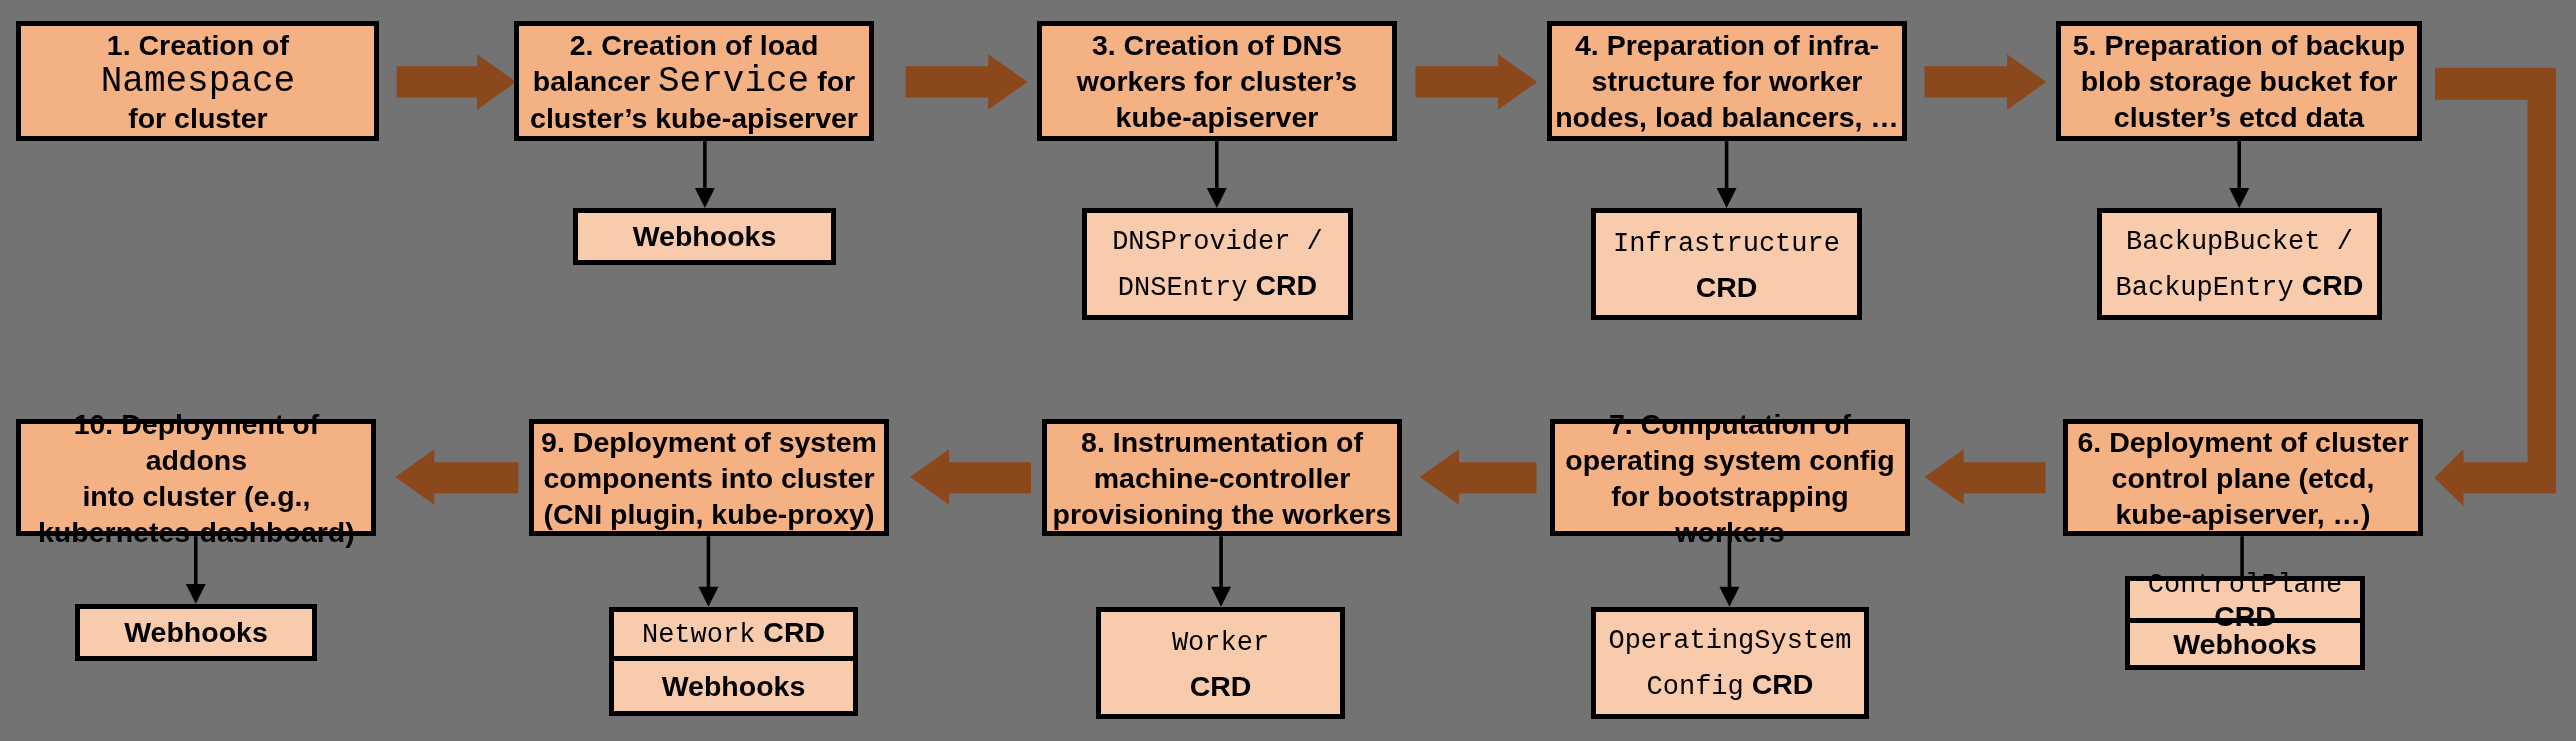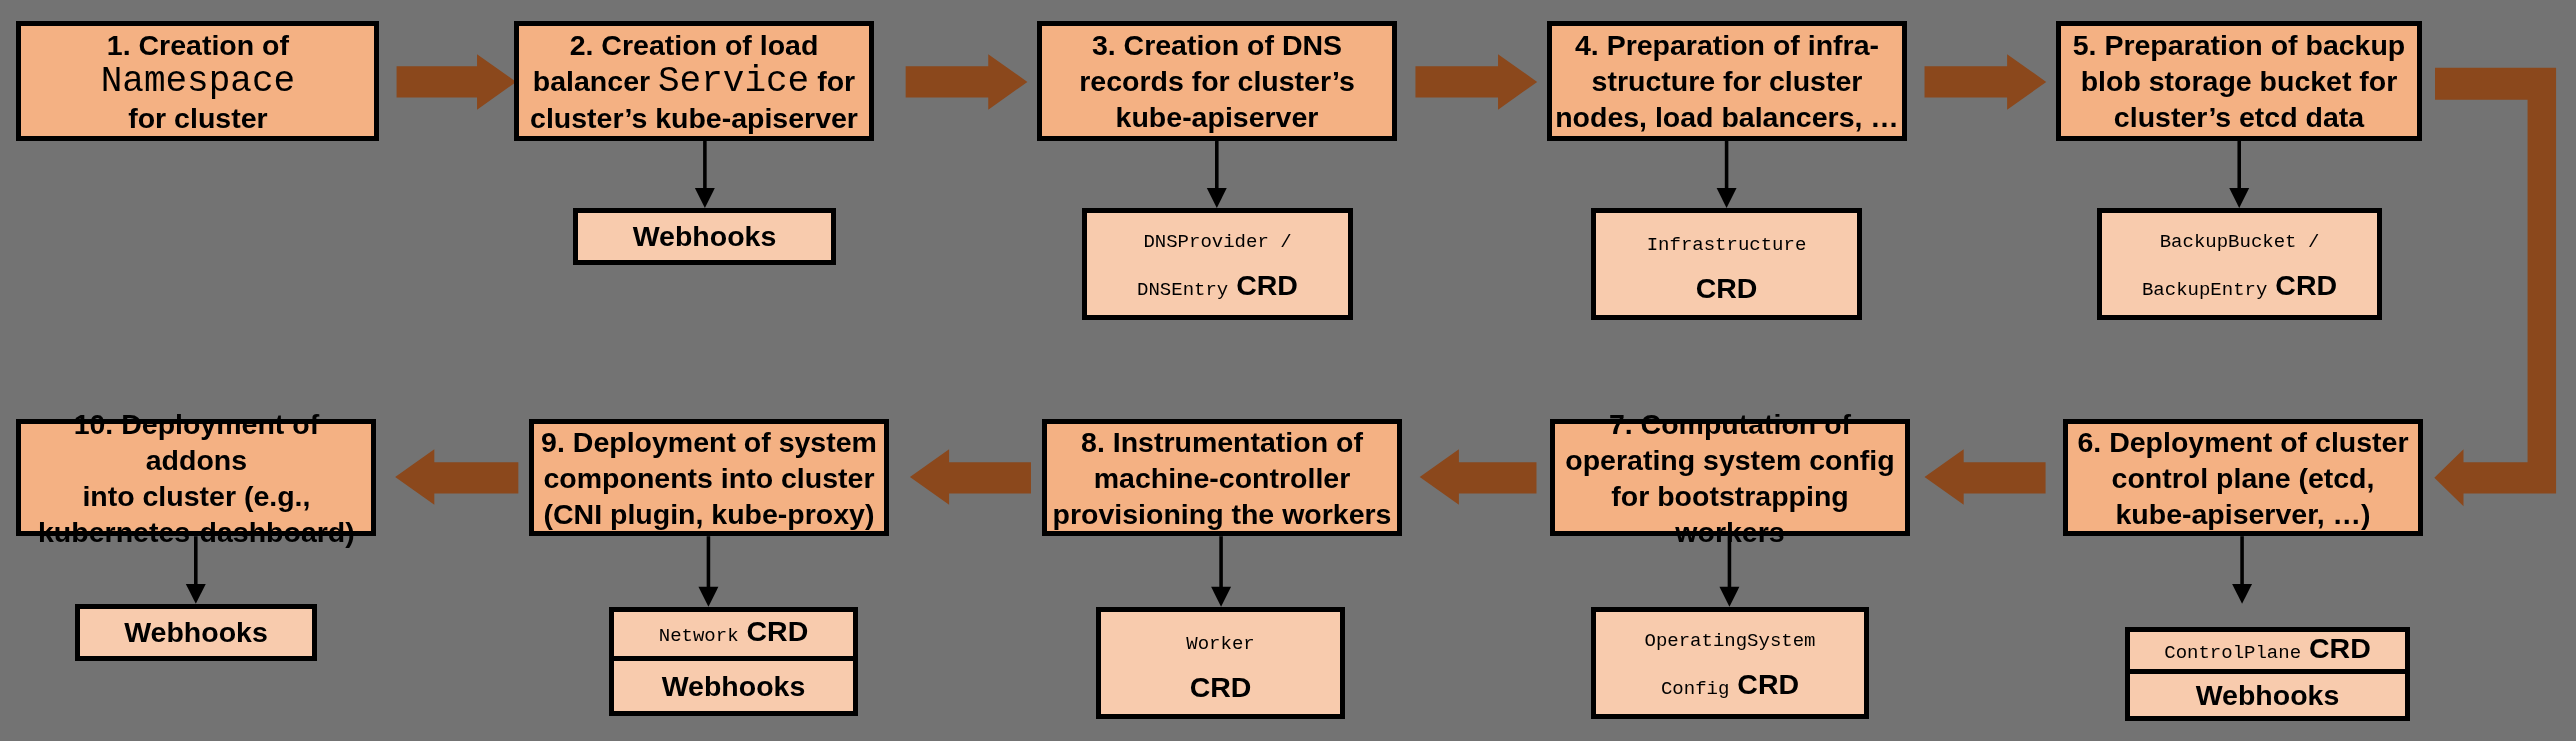--- a/index.html
+++ b/index.html
@@ -49,21 +49,21 @@
     text-align:center;color:#000;
     width:100%;
   }
   .subbox .btext{font-size:28.5px;line-height:43px;}
   .subrow .btext{font-size:28.5px;line-height:31px;}
   .btext .mono{
     font-family:"Liberation Mono","DejaVu Sans Mono",monospace;
     font-weight:400;
     font-size:36px;
   }
-  .subbox .btext .mono,.subrow .btext .mono{font-size:19px;}
+  .subbox .btext .mono,.subrow .btext .mono{font-size:27px;}
 </style>
 </head>
 <body>
 
 <div id="canvas">
 
   <svg id="arrow-layer" viewBox="0 0 3618 1042">
 
     <polygon fill="var(--arrow)" points="557,93 670,93 670,76 725,115 670,154 670,137 557,137"></polygon>
     <polygon fill="var(--arrow)" points="1272,93 1388,93 1388,76 1443,115 1388,154 1388,137 1272,137"></polygon>
@@ -126,28 +126,28 @@
   <div class="mainbox" style="left:514px;top:21.4px;width:360px;height:120px">
     <div class="btext">
         <div><span>2. Creation of load</span></div>
         <div><span>balancer </span><span class="mono">Service</span><span> for</span></div>
         <div><span>cluster’s kube-apiserver</span></div>
       </div>
   </div>
   <div class="mainbox" style="left:1037px;top:21.4px;width:360px;height:120px">
     <div class="btext">
         <div><span>3. Creation of DNS</span></div>
-        <div><span>records for cluster’s</span></div>
+        <div><span>workers for cluster’s</span></div>
         <div><span>kube-apiserver</span></div>
       </div>
   </div>
   <div class="mainbox" style="left:1547px;top:21.4px;width:360px;height:120px">
     <div class="btext">
         <div><span>4. Preparation of infra-</span></div>
-        <div><span>structure for cluster</span></div>
+        <div><span>structure for worker</span></div>
         <div><span>nodes, load balancers, …</span></div>
       </div>
   </div>
   <div class="mainbox" style="left:2056px;top:21.4px;width:366px;height:120px">
     <div class="btext">
         <div><span>5. Preparation of backup</span></div>
         <div><span>blob storage bucket for</span></div>
         <div><span>cluster’s etcd data</span></div>
       </div>
   </div>
@@ -205,21 +205,21 @@
         <div><span>CRD</span></div>
       </div>
   </div>
   <div class="subbox" style="left:2097px;top:208px;width:285px;height:112px">
     <div class="btext">
         <div><span class="mono">BackupBucket /</span></div>
         <div><span class="mono">BackupEntry</span><span> CRD</span></div>
       </div>
   </div>
 
-  <div class="substack" style="left:2100px;top:627px;width:285px">
+  <div class="substack" style="left:2100px;top:576px;width:240px">
     <div class="subrow" style="height:47px">
       <div class="btext">
           <div><span class="mono">ControlPlane</span><span> CRD</span></div>
         </div>
     </div>
     <div class="subrow" style="height:47px">
       <div class="btext">
           <div><span>Webhooks</span></div>
         </div>
     </div>

